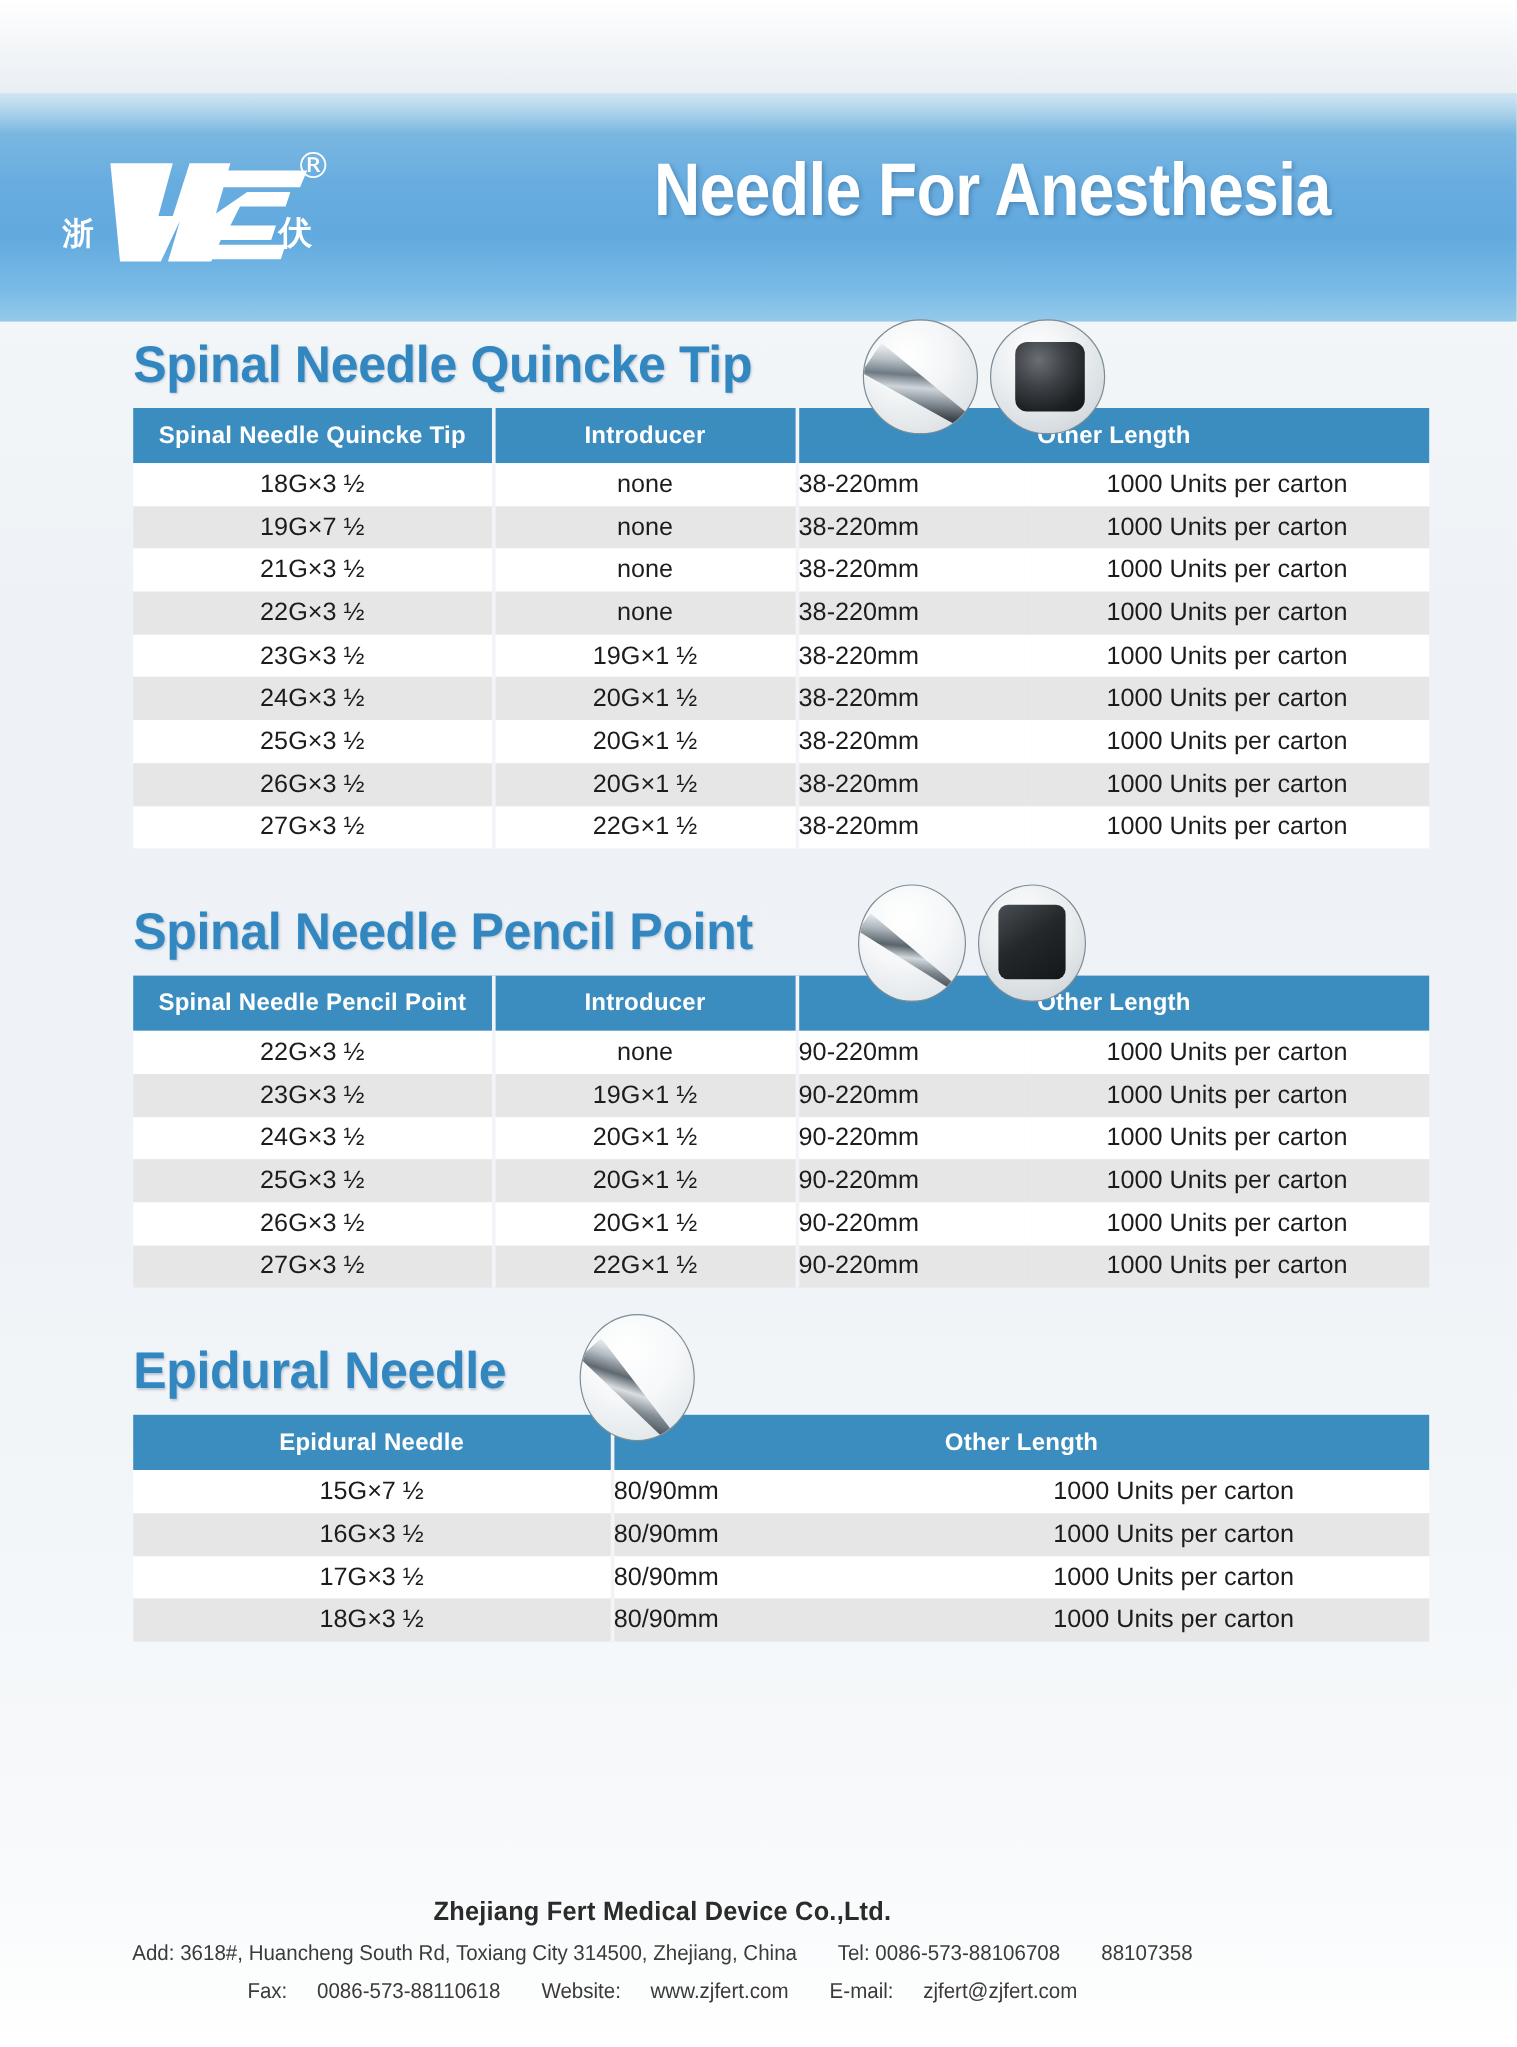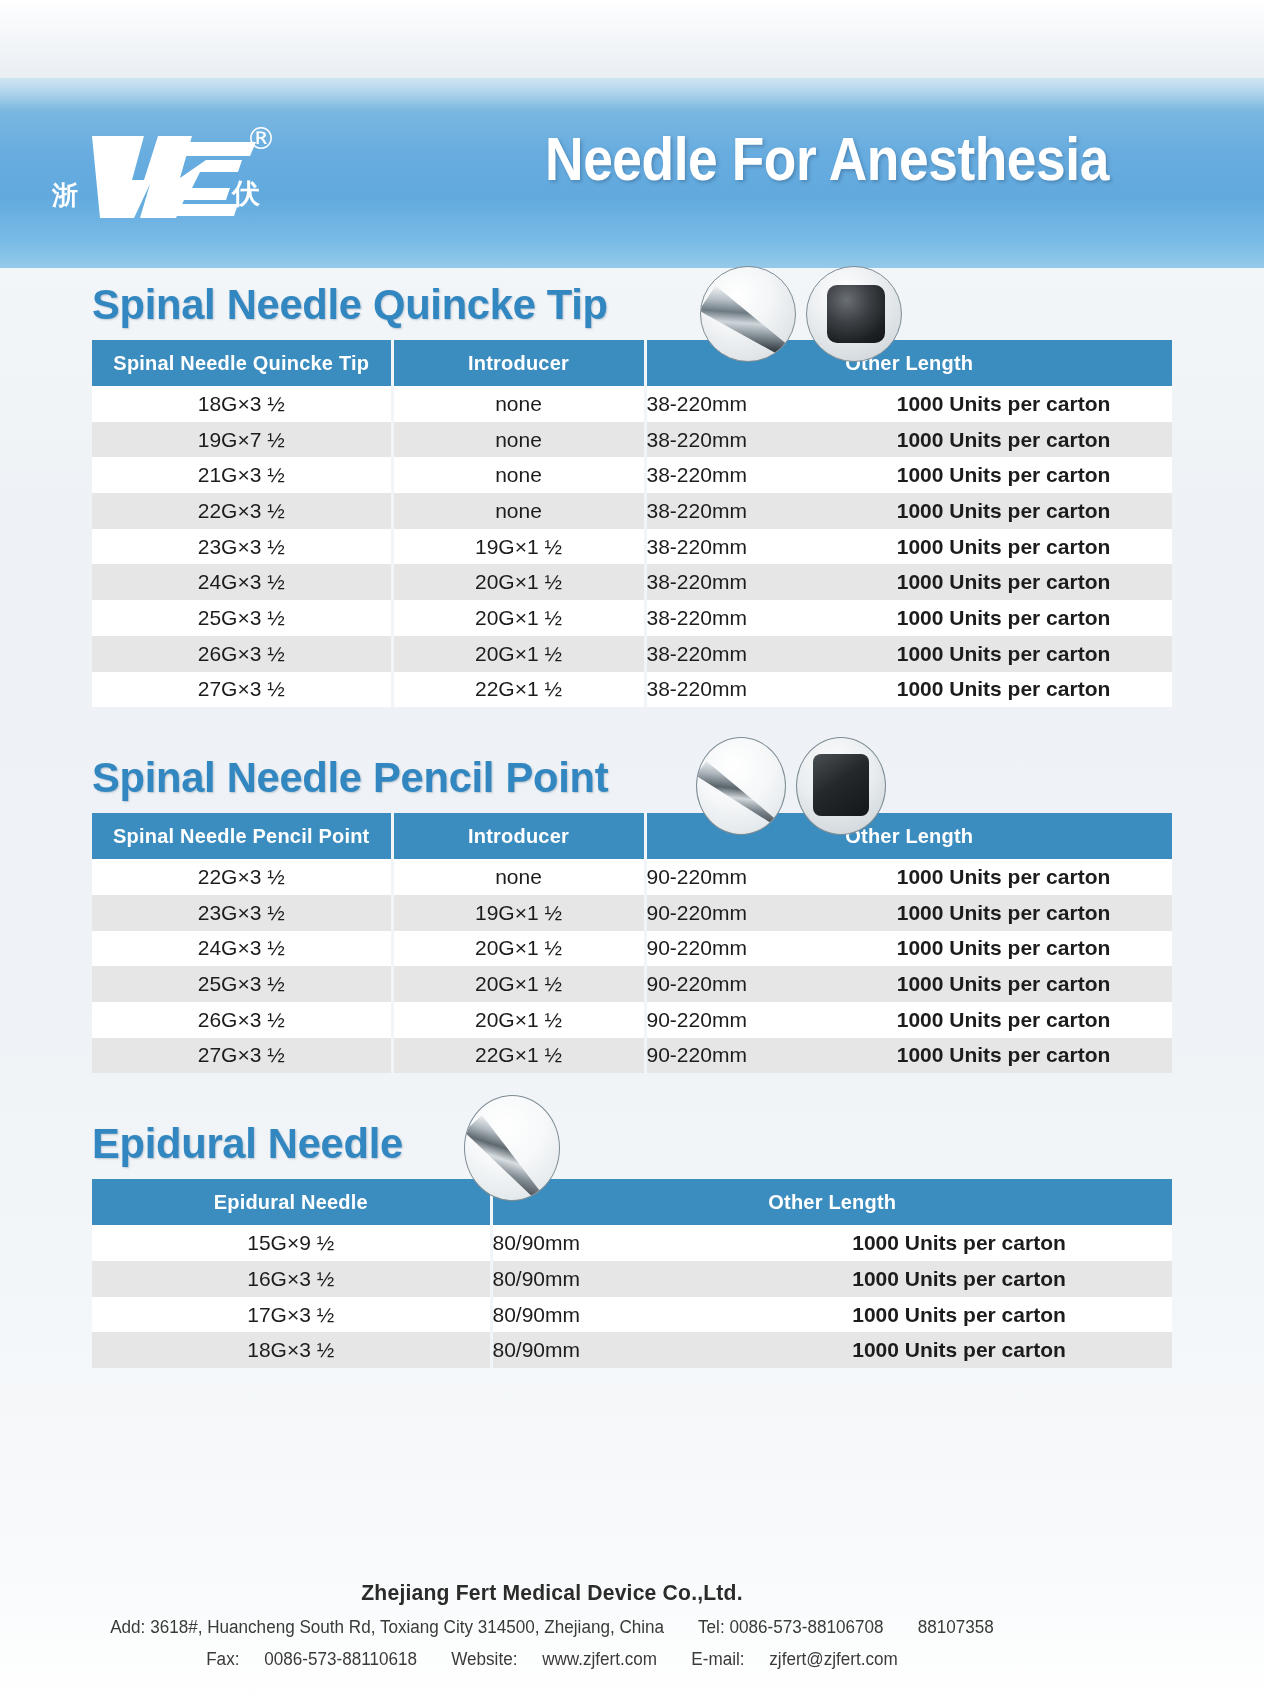--- a/index.html
+++ b/index.html
@@ -69,21 +69,21 @@
     transform:scaleX(.86);
     transform-origin:center;
     text-shadow:2px 2px 4px rgba(40,80,115,.38);
     font-family:"Liberation Sans", sans-serif;
     white-space:nowrap;
   }
 
   
   .content { position:absolute; left:0; top:268px; width:1264px; }
 
-  .section { position:relative; }
+  .section { position:relative;padding-left:19px; }
   .sec-head {
     position:relative;
     height:72px;
     padding-left:92px;
     display:flex; align-items:center;
   }
   .sec-title {
     color:#3287c0;
     font-size:43px;
     font-weight:700;
@@ -156,21 +156,21 @@
   }
   thead th:last-child { border-right:none; }
   tbody td {
     height:35.7px;
     font-size:21px;
     color:#1c1c1c;
     text-align:center;
     border-right:3px solid #f2f5f8;
     font-family:"Liberation Sans", sans-serif;
   }
-  tbody td:last-child { border-right:none;font-weight:bold; }
+  tbody td:last-child { border-right:none; }
   tbody tr:nth-child(odd)  td { background:#ffffff; }
   tbody tr:nth-child(even) td { background:#e6e6e6; }
 
   
   .t3 col.c1 { width:300px; }
   .t3 col.c2 { width:253px; }
   .t3 col.c3 { width:190px; }
   .t3 col.c4 { width:337px; }
   .t3 .len  { text-align:left; border-right:none; }
   .t3 .unit { text-align:center; }
@@ -387,21 +387,21 @@
               <col class="e3">
             </colgroup>
           <thead>
             <tr>
               <th>Epidural Needle</th>
               <th colspan="2">Other Length</th>
             </tr>
           </thead>
           <tbody>
             <tr>
-                <td>15G×9 ½</td>
+                <td>15G×7 ½</td>
                 <td class="len">80/90mm</td>
                 <td class="unit">1000 Units per carton</td>
               </tr>
             <tr>
                 <td>16G×3 ½</td>
                 <td class="len">80/90mm</td>
                 <td class="unit">1000 Units per carton</td>
               </tr>
             <tr>
                 <td>17G×3 ½</td>

